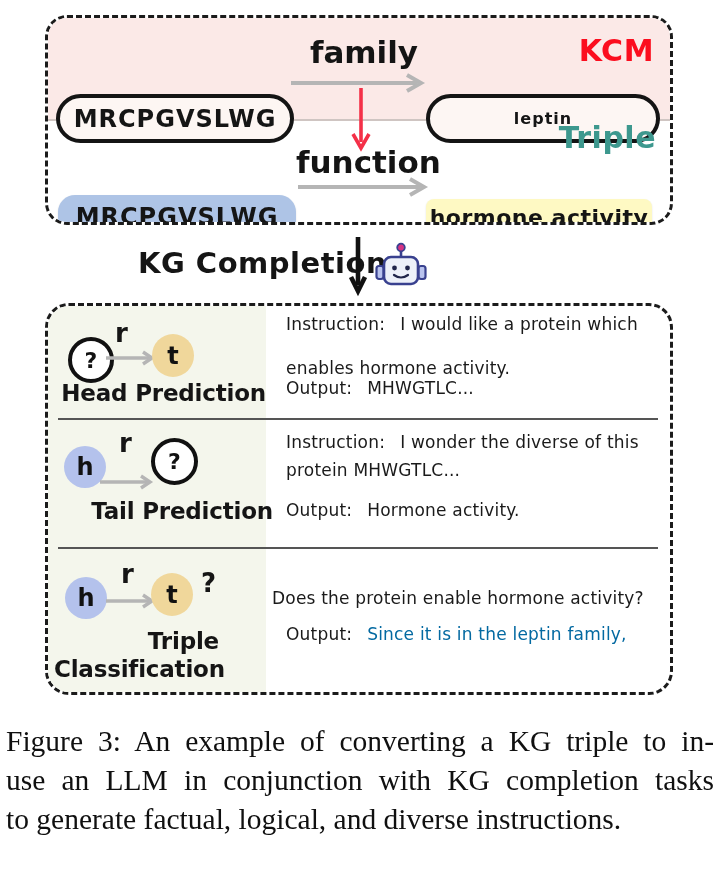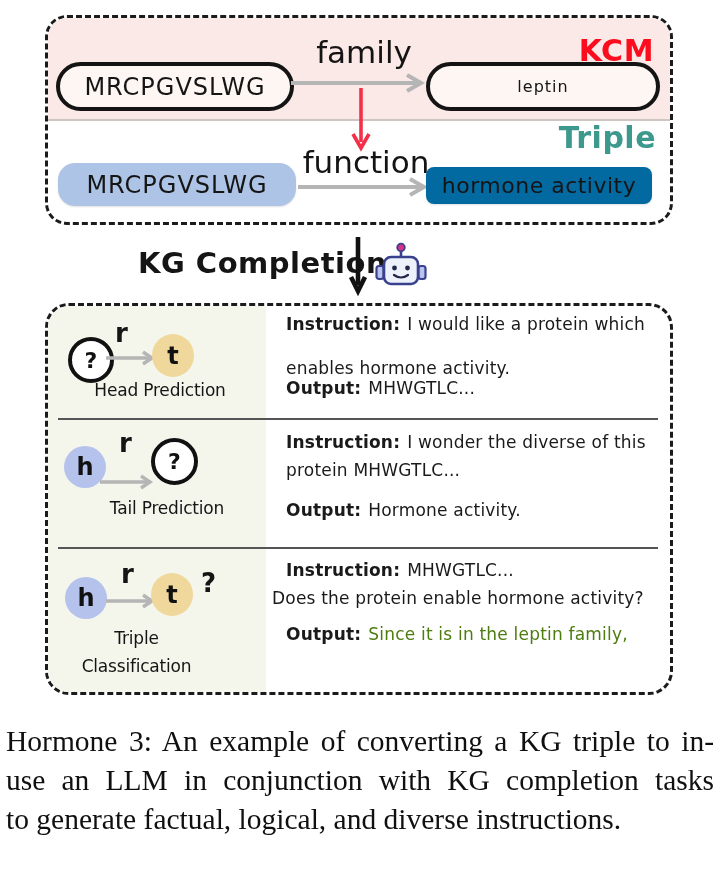--- a/index.html
+++ b/index.html
@@ -7,52 +7,52 @@
           font-family:"DejaVu Sans",sans-serif;color:#151515;}
   .abs{position:absolute;}
 
   
   .kcm-box{left:45px;top:15px;width:622px;height:204px;border:3px dashed #1b1b1b;
            border-radius:22px;overflow:hidden;background:#fff;}
   .pink-band{position:absolute;left:0;top:0;right:0;height:101px;background:#fbe9e7;
              border-bottom:2px solid #cfc5c2;}
   .kcm-label{top:3px;right:16px;font-size:30px;font-weight:bold;color:#fb0d1e;letter-spacing:.5px;margin-top:12px;}
   .triple-label{top:102px;right:14px;font-size:30px;font-weight:bold;color:#3d988e;letter-spacing:.5px;}
-  .node{display:flex;align-items:center;justify-content:center;font-weight:normal;}
+  .node{display:flex;align-items:center;justify-content:center;font-weight:bold;margin-top:32px;}
   .oval{border:4px solid #141414;border-radius:26px;background:#fdf6f3;font-size:24px;letter-spacing:1px;}
   .head-oval{left:8px;top:44px;width:230px;height:41px;}
   .tail-oval{left:378px;top:44px;width:226px;height:41px;font-size:16px;}
-  .rel-label{font-weight:normal;font-size:31px;text-align:center;color:#141414;}
+  .rel-label{font-weight:bold;font-size:31px;text-align:center;color:#141414;}
   .family-label{left:255px;top:16px;width:122px;}
   .function-label{left:248px;top:126px;width:140px;}
   .pill-blue{left:10px;top:145px;width:238px;height:43px;border-radius:17px;background:#aec4e6;
              font-size:24px;letter-spacing:1px;box-shadow:0 1px 2px rgba(0,0,0,.12);}
-  .pill-yellow{left:378px;top:149px;width:226px;height:37px;border-radius:8px;background:#0369a1;
+  .pill-yellow{left:378px;top:149px;width:226px;height:37px;border-radius:8px;background:#fef9c3;
              font-size:22px;letter-spacing:.5px;box-shadow:0 1px 2px rgba(0,0,0,.12);}
 
   
   .kg-label{left:138px;top:246px;font-size:29px;font-weight:bold;letter-spacing:.5px;}
 
   
   .tasks-box{left:45px;top:303px;width:622px;height:386px;border:3px dashed #1b1b1b;
              border-radius:24px;overflow:hidden;background:#fff;}
   .col-bg{position:absolute;left:0;top:0;bottom:0;width:218px;background:#f4f6ec;}
   .divider{position:absolute;left:10px;right:12px;height:0;border-top:2px solid #555;}
   .d1{top:112px;} .d2{top:241px;}
   .circle{display:flex;align-items:center;justify-content:center;border-radius:50%;
           font-weight:bold;color:#111;}
   .c-outline{border:4.5px solid #111;background:#fff;}
   .c-blue{background:#b4c2ec;}
   .c-yellow{background:#f0d79b;}
   .r-label{font-weight:bold;font-size:26px;}
   .q-mark{font-weight:bold;font-size:26px;}
-  .task-name{font-weight:normal;font-size:17px;text-align:center;letter-spacing:-.2px;}
+  .task-name{font-weight:bold;font-size:23px;text-align:right;letter-spacing:-.2px;}
   .t-line{white-space:nowrap;font-size:17px;letter-spacing:.2px;color:#1a1a1a;}
-  .t-bold{font-weight:bold;margin-right:7px;}
-  .red-text{color:#4d7c0f;}
+  .t-bold{font-weight:normal;margin-right:15px;}
+  .red-text{color:#0369a1;}
 
   
   .caption{left:6px;top:722px;width:708px;font-family:"Liberation Serif",serif;
            font-size:29.5px;line-height:39px;color:#101010;}
   .cap-line{text-align:justify;text-align-last:justify;white-space:nowrap;}
   .cap-last{text-align:center;text-align-last:left;}
 </style>
 </head>
 <body>
 
@@ -154,28 +154,25 @@
     <div class="abs r-label" style="left:73px;top:253px;">r</div>
     <svg class="abs" style="left:58px;top:287px;" width="52" height="16" viewBox="0 0 52 16">
       <line x1="0" y1="8" x2="44" y2="8" stroke="#b5b5b5" stroke-width="3.4"></line>
       <polyline points="37,2 46,8 37,14" fill="none" stroke="#b5b5b5" stroke-width="3.4"></polyline>
     </svg>
     <div class="abs circle c-yellow" style="left:103px;top:267px;width:42px;height:43px;font-size:24px;">t</div>
     <div class="abs q-mark" style="left:153px;top:262px;">?</div>
     <div class="abs task-name" style="left:6px;top:322px;width:165px;">Triple</div>
     <div class="abs task-name" style="left:6px;top:350px;width:165px;">Classification</div>
 
-    <div class="abs t-line" style="left:238px;top:254px;">
-      <span class="t-bold">Instruction:</span><span>MHWGTLC...</span>
-    </div>
     <div class="abs t-line" style="left:224px;top:282px;">Does the protein enable hormone activity?</div>
     <div class="abs t-line" style="left:238px;top:318px;">
       <span class="t-bold">Output:</span><span class="red-text">Since it is in the leptin family,</span>
     </div>
   </div>
 
   <div class="abs caption">
-    <div class="cap-line">Hormone 3: An example of converting a KG triple to in-</div>
+    <div class="cap-line">Figure 3: An example of converting a KG triple to in-</div>
     <div class="cap-line">use an LLM in conjunction with KG completion tasks</div>
     <div class="cap-line cap-last">to generate factual, logical, and diverse instructions.</div>
   </div>
 
 </div>
 
 </body></html>

